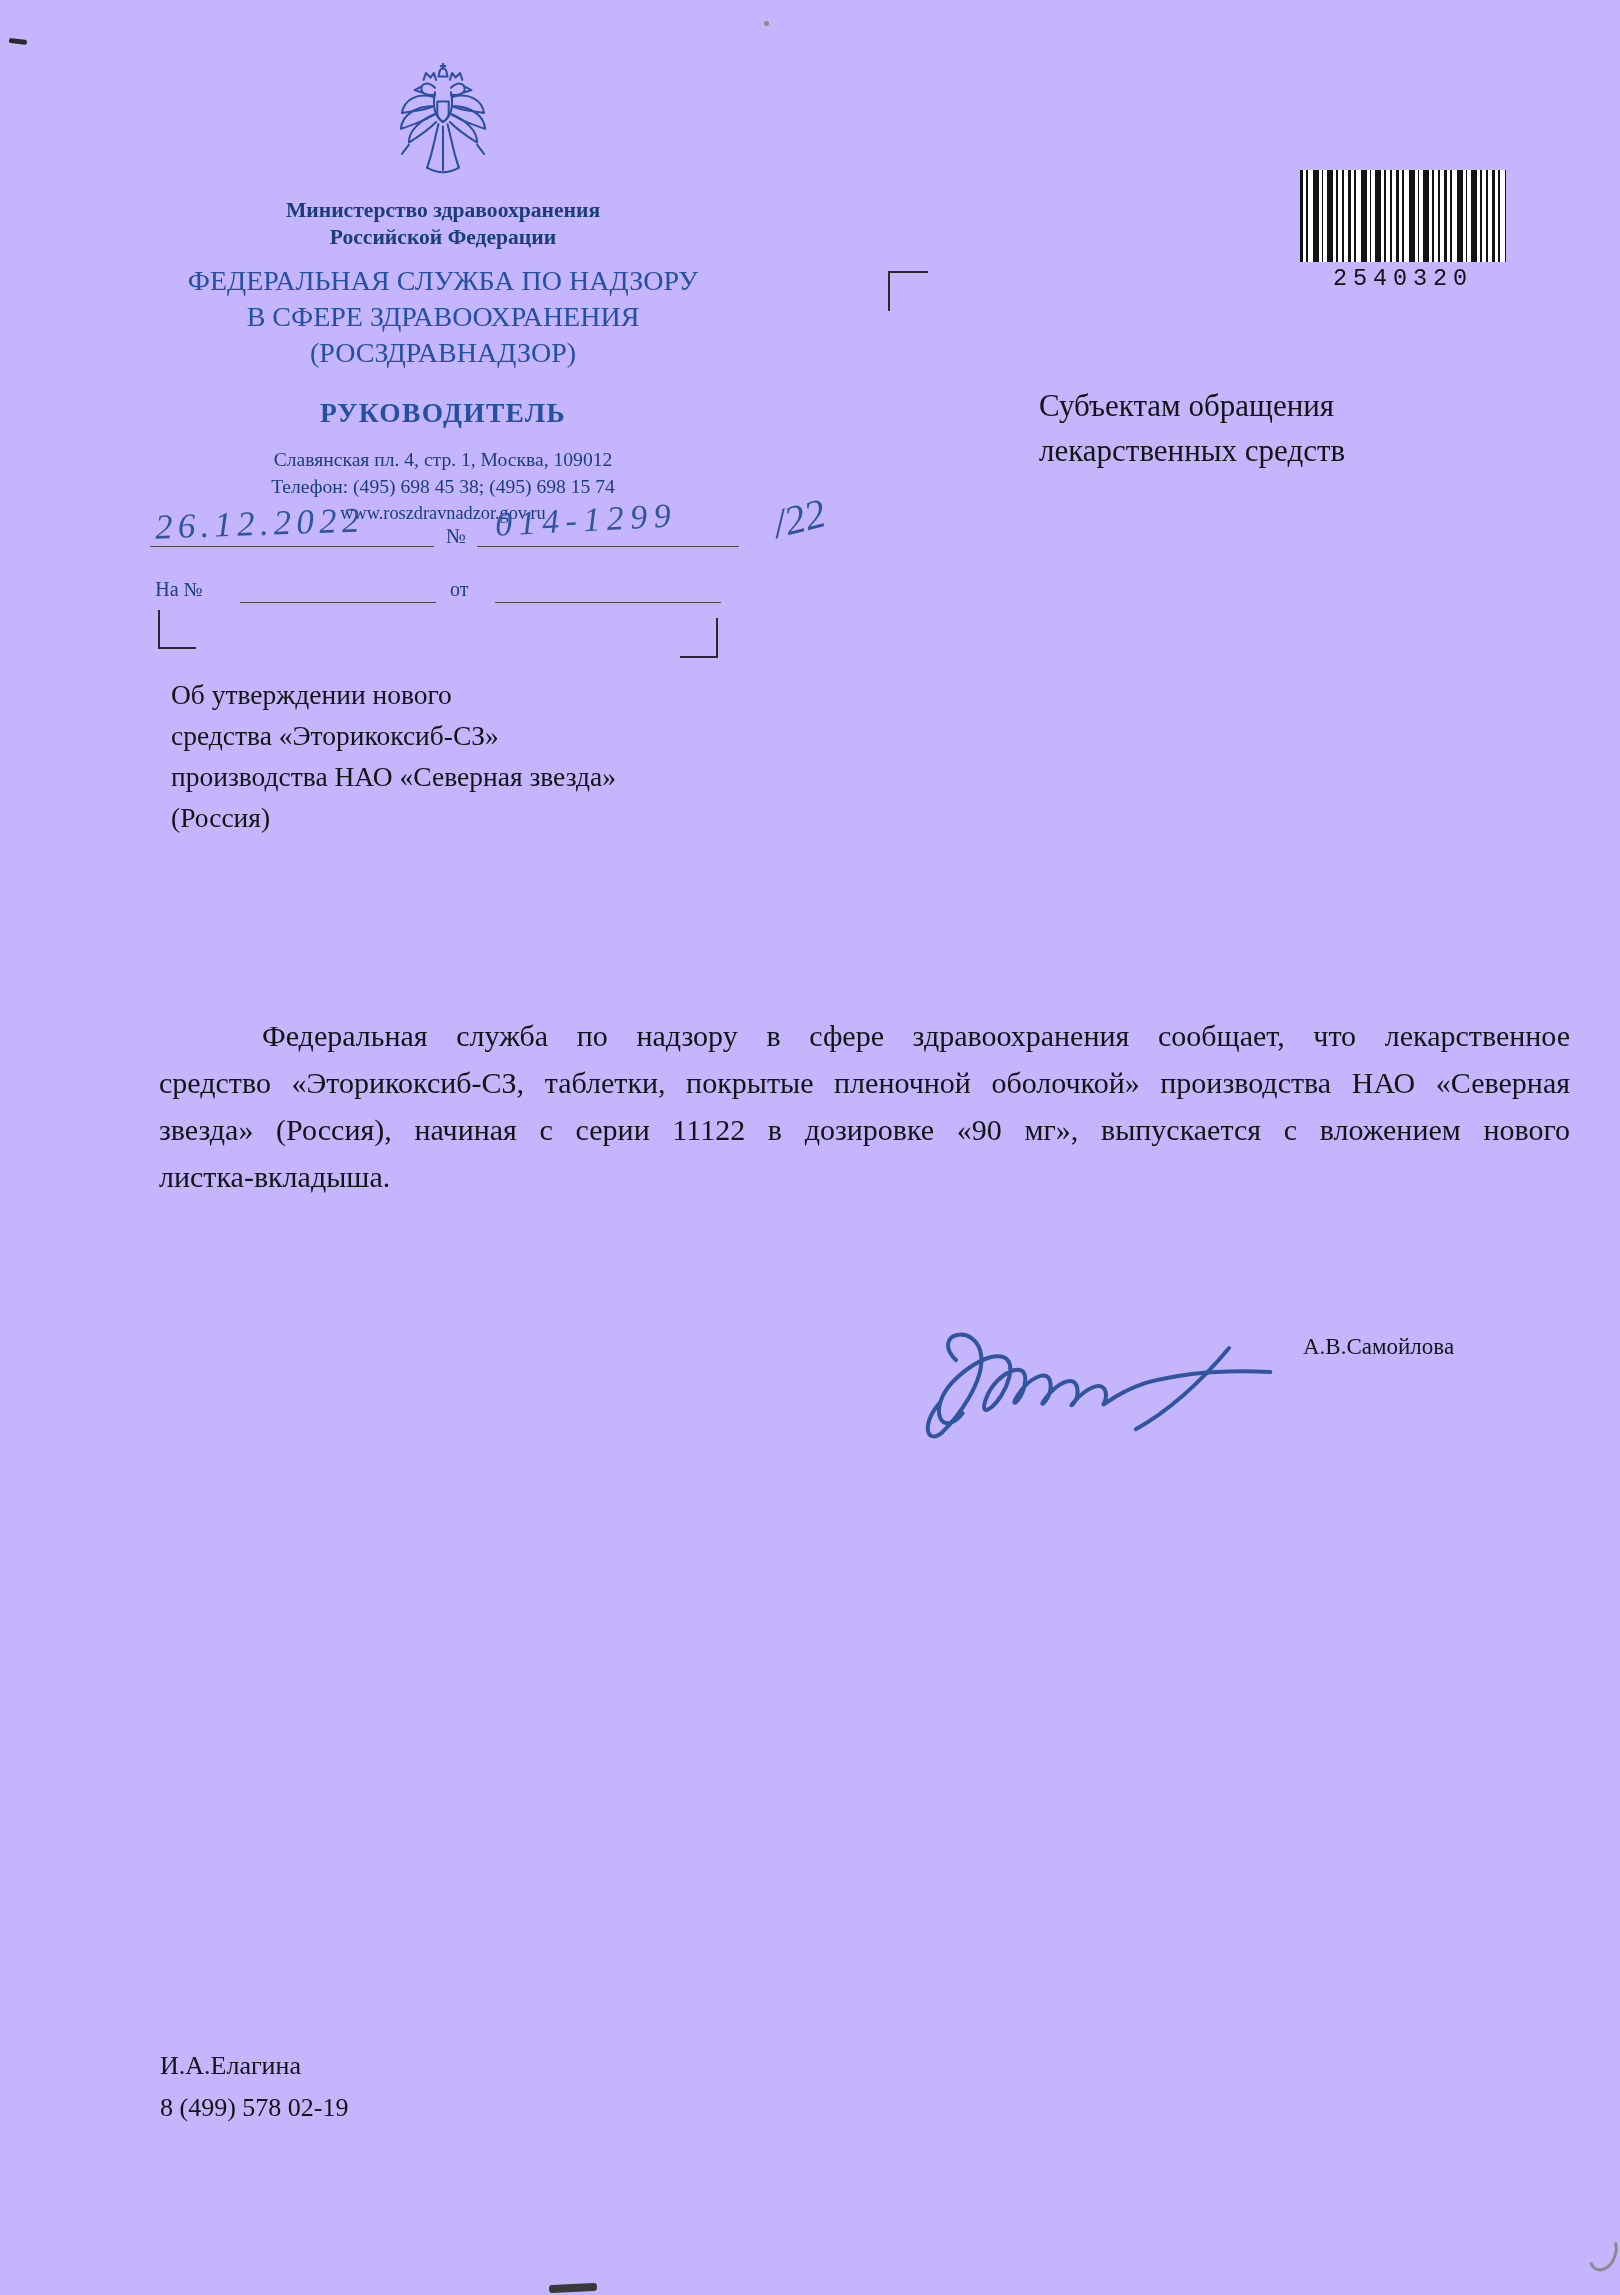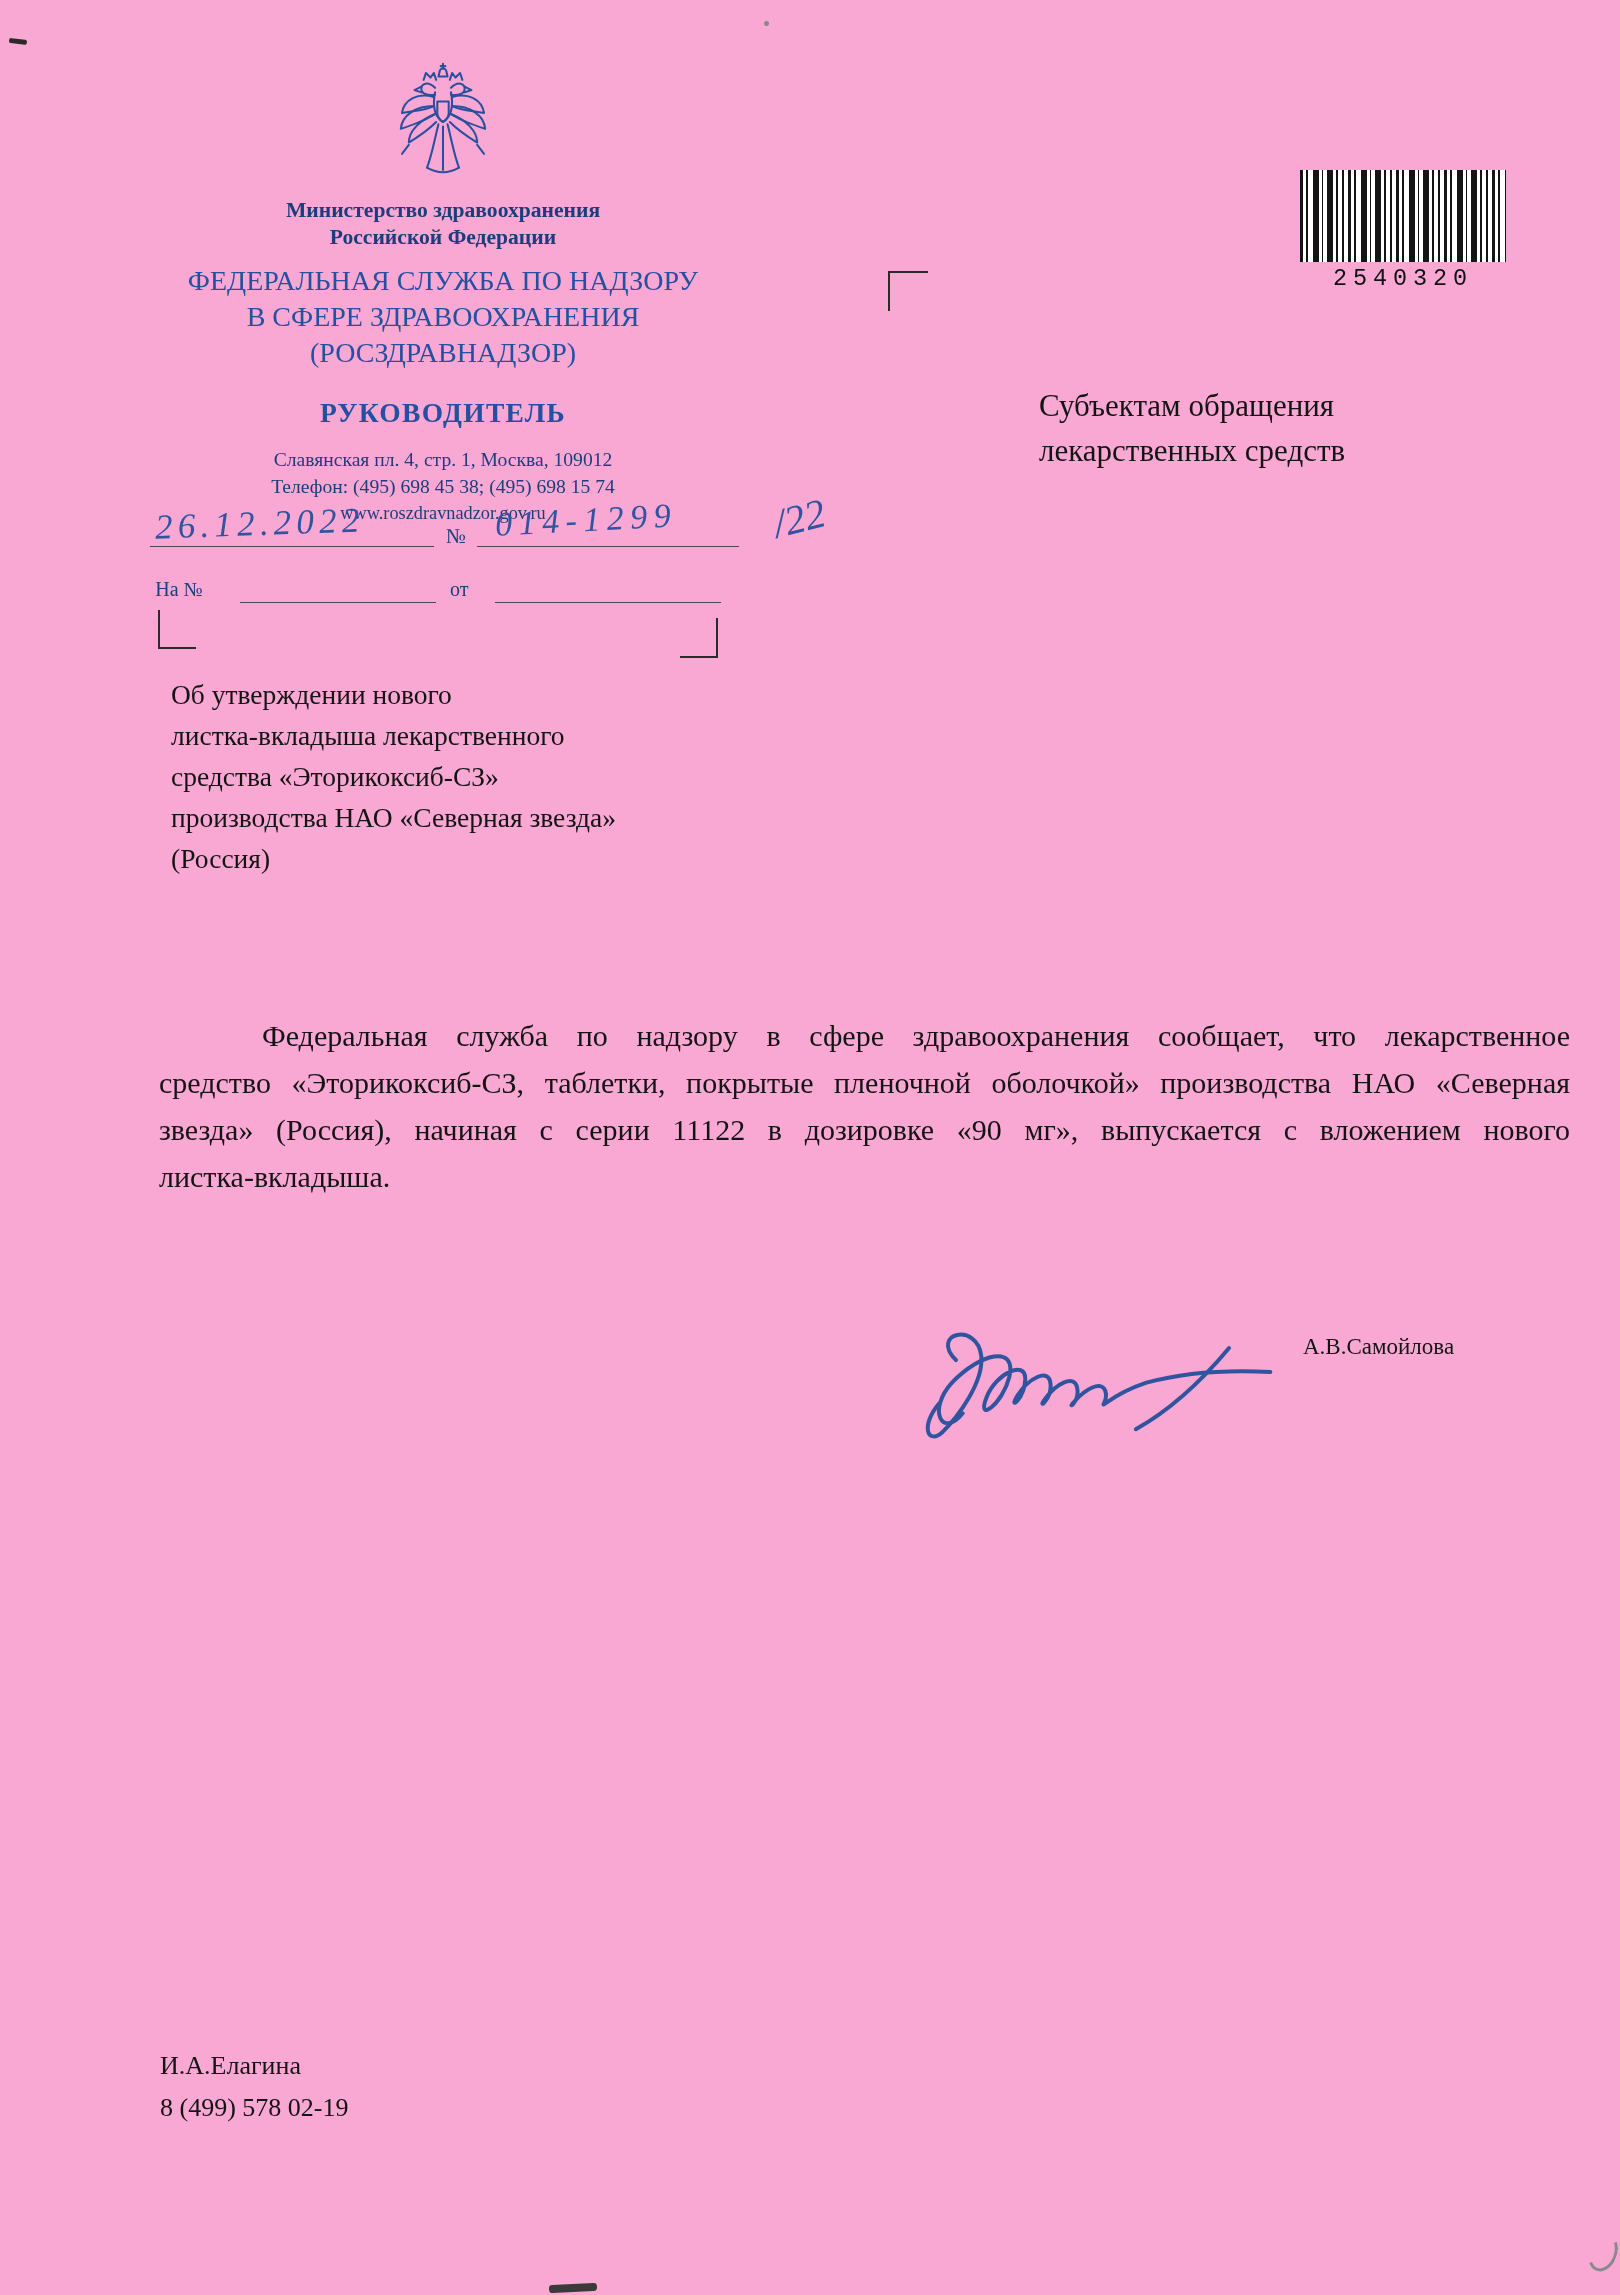--- a/index.html
+++ b/index.html
@@ -1,17 +1,17 @@
 <!DOCTYPE html>
 <html style="font-size:10.5px"><head>
 <meta charset="utf-8">
 <style>
   html,body{margin:0;padding:0;background:#e8e8e8;}
   .page{
-    position:relative;width:1621px;height:2295px;background:#f9a8d4;
+    position:relative;width:1621px;height:2295px;background:#c4b5fd;
     font-family:"Liberation Serif", serif;color:#1a1a1a;overflow:hidden;
   }
   
   .letterhead{position:absolute;left:147px;top:59px;width:592px;text-align:center;}
   .emblem{width:114px;height:134px;margin:0 auto 3.9px;display:block;}
   .ministry{font-size:21.6px;font-weight:bold;line-height:27px;color:#1c3d7c;}
   .service{font-size:28px;font-weight:normal;line-height:36px;color:#2450a0;margin-top:11.8px;}
   .role{font-size:27.5px;font-weight:bold;letter-spacing:1.3px;color:#2450a0;margin-top:26px;}
   .contact{font-size:19.6px;line-height:27px;margin-top:17px;color:#1c3d7c;}
   .website{font-size:18.3px;color:#1c3d7c;}
@@ -133,21 +133,20 @@
     <div class="barcode-num">2540320</div>
   </div>
 
   <div class="addressee">
     <div>Субъектам обращения</div>
     <div>лекарственных средств</div>
   </div>
 
   <div class="subject">
     <div>Об  утверждении нового</div>
-    <div>листка-вкладыша  лекарственного</div>
     <div>средства  «Эторикоксиб-СЗ»</div>
     <div>производства НАО «Северная  звезда»</div>
     <div>(Россия)</div>
   </div>
 
   <div class="body-par">Федеральная служба по надзору в сфере здравоохранения сообщает, что лекарственное средство «Эторикоксиб-СЗ, таблетки, покрытые пленочной оболочкой» производства НАО «Северная звезда» (Россия), начиная с серии 11122 в дозировке «90 мг», выпускается  с вложением  нового листка-вкладыша.</div>
 
   <svg class="sig" viewBox="0 0 560 290">
     <g fill="none" stroke="#31549f" stroke-width="6" stroke-linecap="round" stroke-linejoin="round">
       <path d="M60,130 C20,90 92,72 98,124 C102,164 62,216 40,238 C18,258 6,230 34,196"></path>

